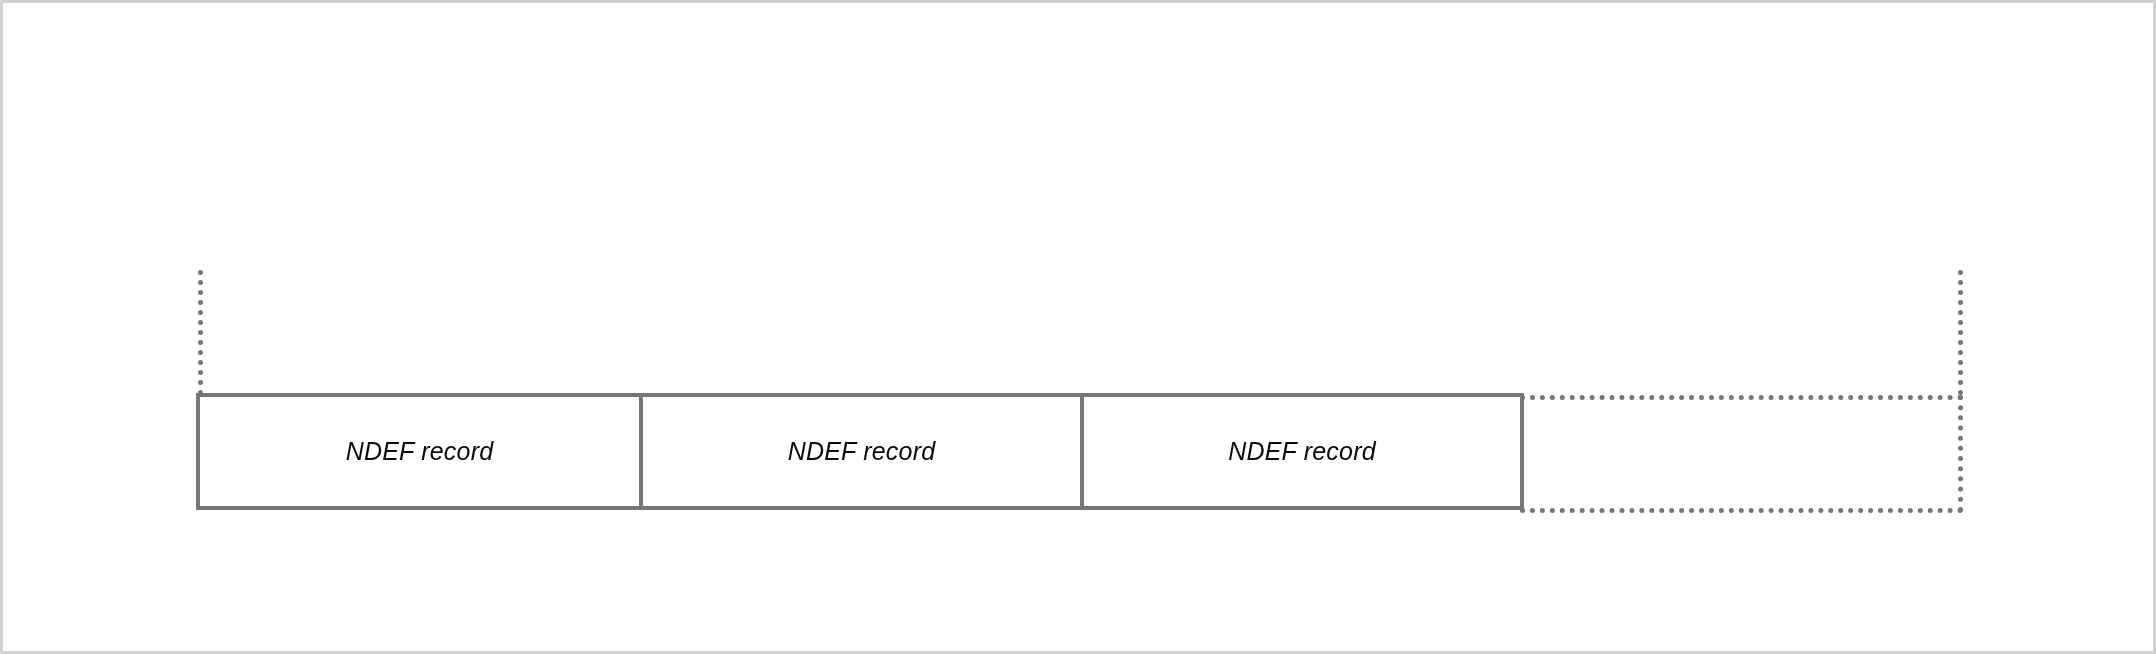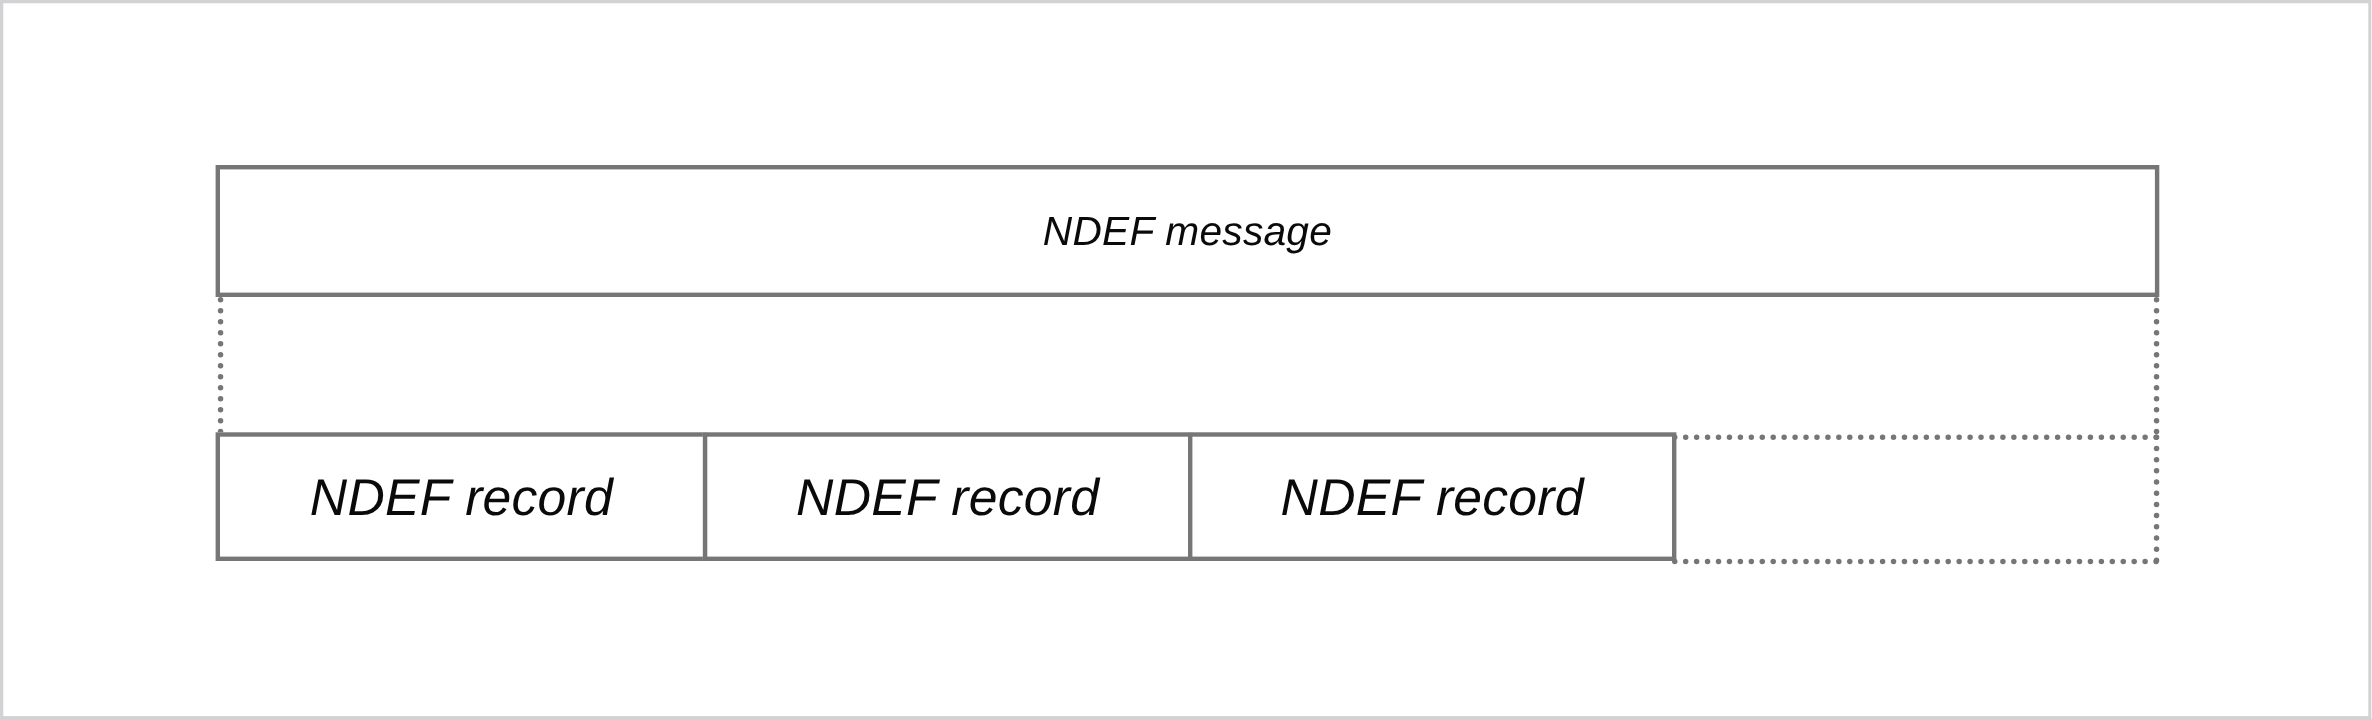--- a/index.html
+++ b/index.html
@@ -62,21 +62,21 @@
     width: 1767px;
     height: 117px;
   }
 
   .record-box {
     position: absolute;
     top: 0;
     height: 117px;
   }
   .record-box .box-label {
-    font-size: 47px;
+    font-size: 25px;
   }
 
   #ndef-record-1 { left: 0px;    width: 447px; }
   #ndef-record-2 { left: 443px;  width: 445px; }
   #ndef-record-3 { left: 884px;  width: 444px; }
 
   
   #ndef-record-more {
     position: absolute;
     left: 1324px;
@@ -116,23 +116,20 @@
     height: 117px;
     width: 0;
     border-left: 5px dotted #767676;
   }
 </style>
 </head>
 <body>
 
 <div id="canvas">
 
-  <div class="box" id="ndef-message-box">
-    <span class="box-label">NDEF message</span>
-  </div>
 
   <div class="dotted-v" id="connector-left"></div>
   <div class="dotted-v" id="connector-right"></div>
 
   <div id="connector-more-right"></div>
 
   <div id="record-row">
 
     <div class="box record-box" id="ndef-record-1">
       <span class="box-label">NDEF record</span>

